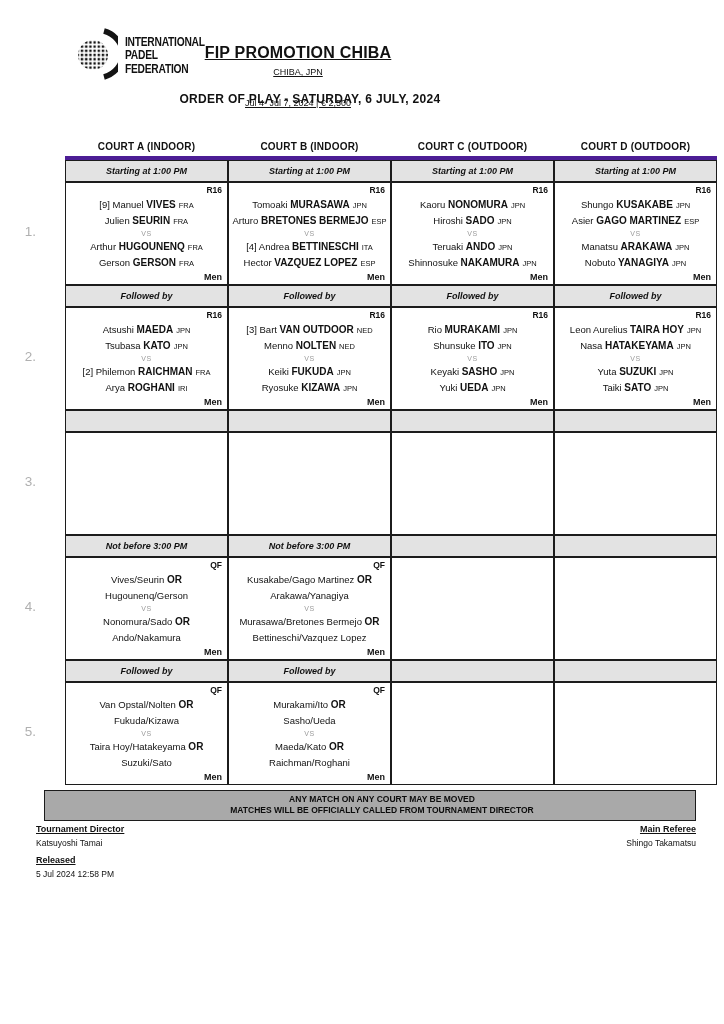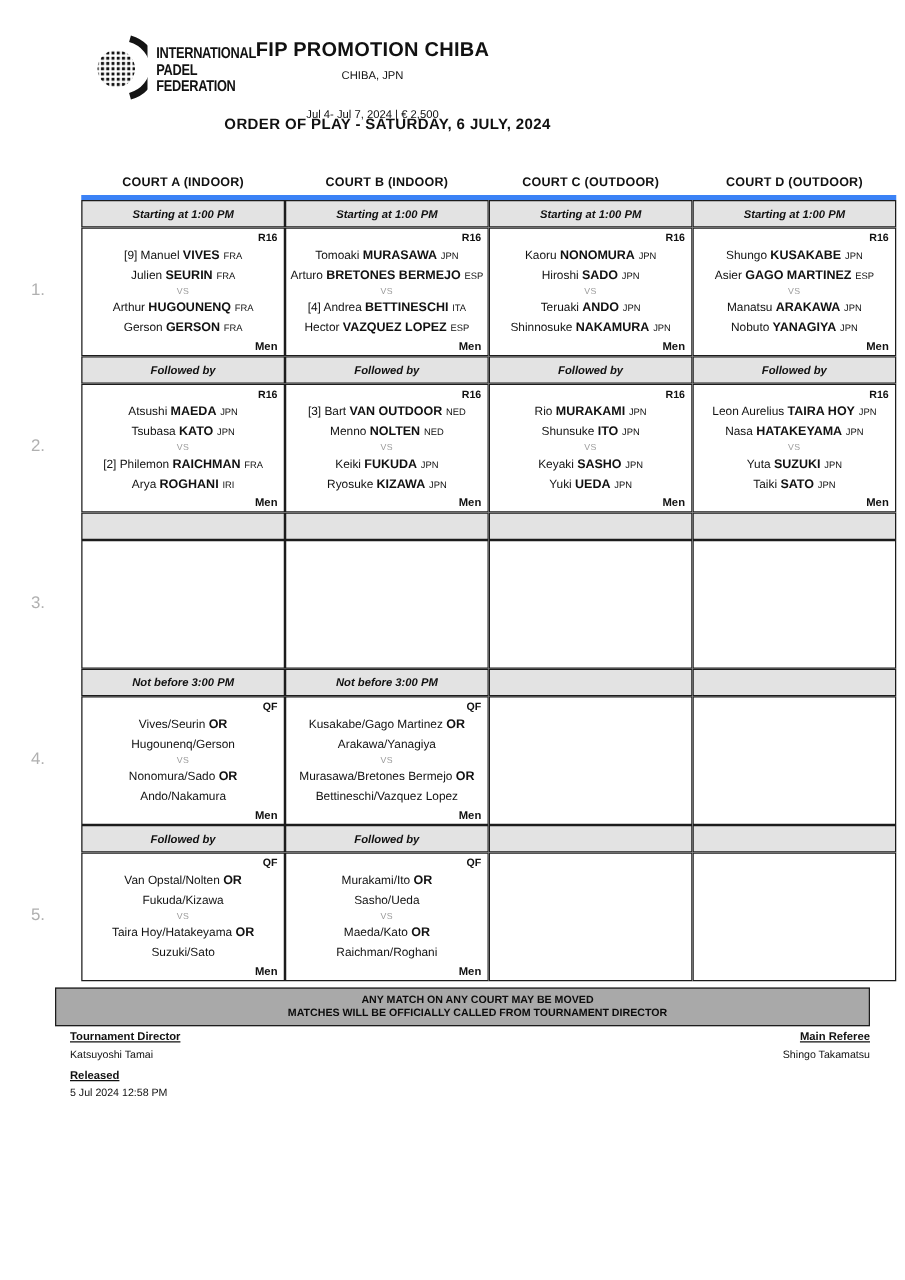--- a/index.html
+++ b/index.html
@@ -2,48 +2,48 @@
 <html><head>
 <meta charset="utf-8">
 <style>
   html,body{margin:0;padding:0;background:#fff;}
   body{width:724px;height:1024px;font-family:"Liberation Sans",sans-serif;color:#111;position:relative;overflow:hidden;}
   .sheet{position:absolute;inset:0;background:#fff;}
 
   
   .logo-wrap{position:absolute;left:76px;top:28px;display:flex;align-items:center;gap:7px;}
   .logo-text{font-weight:bold;font-size:12.5px;line-height:13.5px;letter-spacing:-0.3px;transform:scaleX(0.82);transform-origin:left center;white-space:nowrap;}
-  .title-block{position:absolute;left:0;top:32px;width:596px;text-align:center;}
+  .title-block{position:absolute;left:0;top:44px;width:596px;text-align:center;text-decoration:underline;}
   .evt-title{font-size:16px;font-weight:bold;letter-spacing:0.2px;}
   .evt-loc{font-size:9px;margin-top:5px;}
   .evt-dates{font-size:9px;margin-top:21px;}
   .order-title{position:absolute;left:0;top:92px;width:620px;text-align:center;font-size:12px;font-weight:bold;letter-spacing:0.3px;}
 
   
   .table-wrap{position:absolute;left:44px;top:140px;width:652px;padding-left:21px;}
   .court-headers{display:grid;grid-template-columns:repeat(4,1fr);}
   .court-header{font-size:10px;font-weight:bold;text-align:center;height:16px;line-height:14px;letter-spacing:0.2px;}
-  .grid{display:grid;grid-template-columns:repeat(4,1fr);border-top:4px solid #3b82f6;}
+  .grid{display:grid;grid-template-columns:repeat(4,1fr);border-top:4px solid #4c1d95;}
   .cell{border:1px solid #1c1c1c;box-sizing:border-box;background:#fff;}
   .band{height:22px;background:#e3e3e3;font-size:9px;font-weight:bold;font-style:italic;text-align:center;line-height:20px;}
   .match{height:103px;position:relative;}
   .round{position:absolute;top:2px;right:5px;font-size:8.5px;font-weight:bold;}
   .cat{position:absolute;bottom:2px;right:5px;font-size:9px;font-weight:bold;}
   .teams{position:absolute;left:2px;right:2px;top:13px;bottom:13px;display:flex;flex-direction:column;align-items:center;justify-content:center;}
   .player-line{height:16px;line-height:16px;font-size:9.5px;white-space:nowrap;}
   .sur{font-weight:bold;font-size:10px;}
   .nat{font-size:7.5px;margin-left:3px;}
   .vs{height:10px;line-height:9px;font-size:7px;color:#9a9a9a;letter-spacing:0.5px;}
 
   .row-number{position:absolute;width:24px;left:12px;text-align:right;font-size:13.5px;color:#b0b0b0;}
 
   
   .notice{position:absolute;left:44px;top:790px;width:652px;box-sizing:border-box;border:1px solid #1c1c1c;background:#a9a9a9;text-align:center;padding:3px 0 4px 0;}
   .notice div{font-size:8.5px;font-weight:bold;line-height:11px;color:#0c0c0c;padding-left:24px;}
-  .foot-left{position:absolute;left:56px;top:822px;}
+  .foot-left{position:absolute;left:36px;top:822px;}
   .foot-right{position:absolute;right:28px;top:822px;text-align:right;}
   .foot-label{font-size:9px;font-weight:bold;text-decoration:underline;margin-top:2px;}
   .foot-value{font-size:8.5px;margin-top:4px;margin-bottom:7px;}
 </style>
 </head>
 <body>
 
 <div class="sheet">
 
   <div class="logo-wrap">

